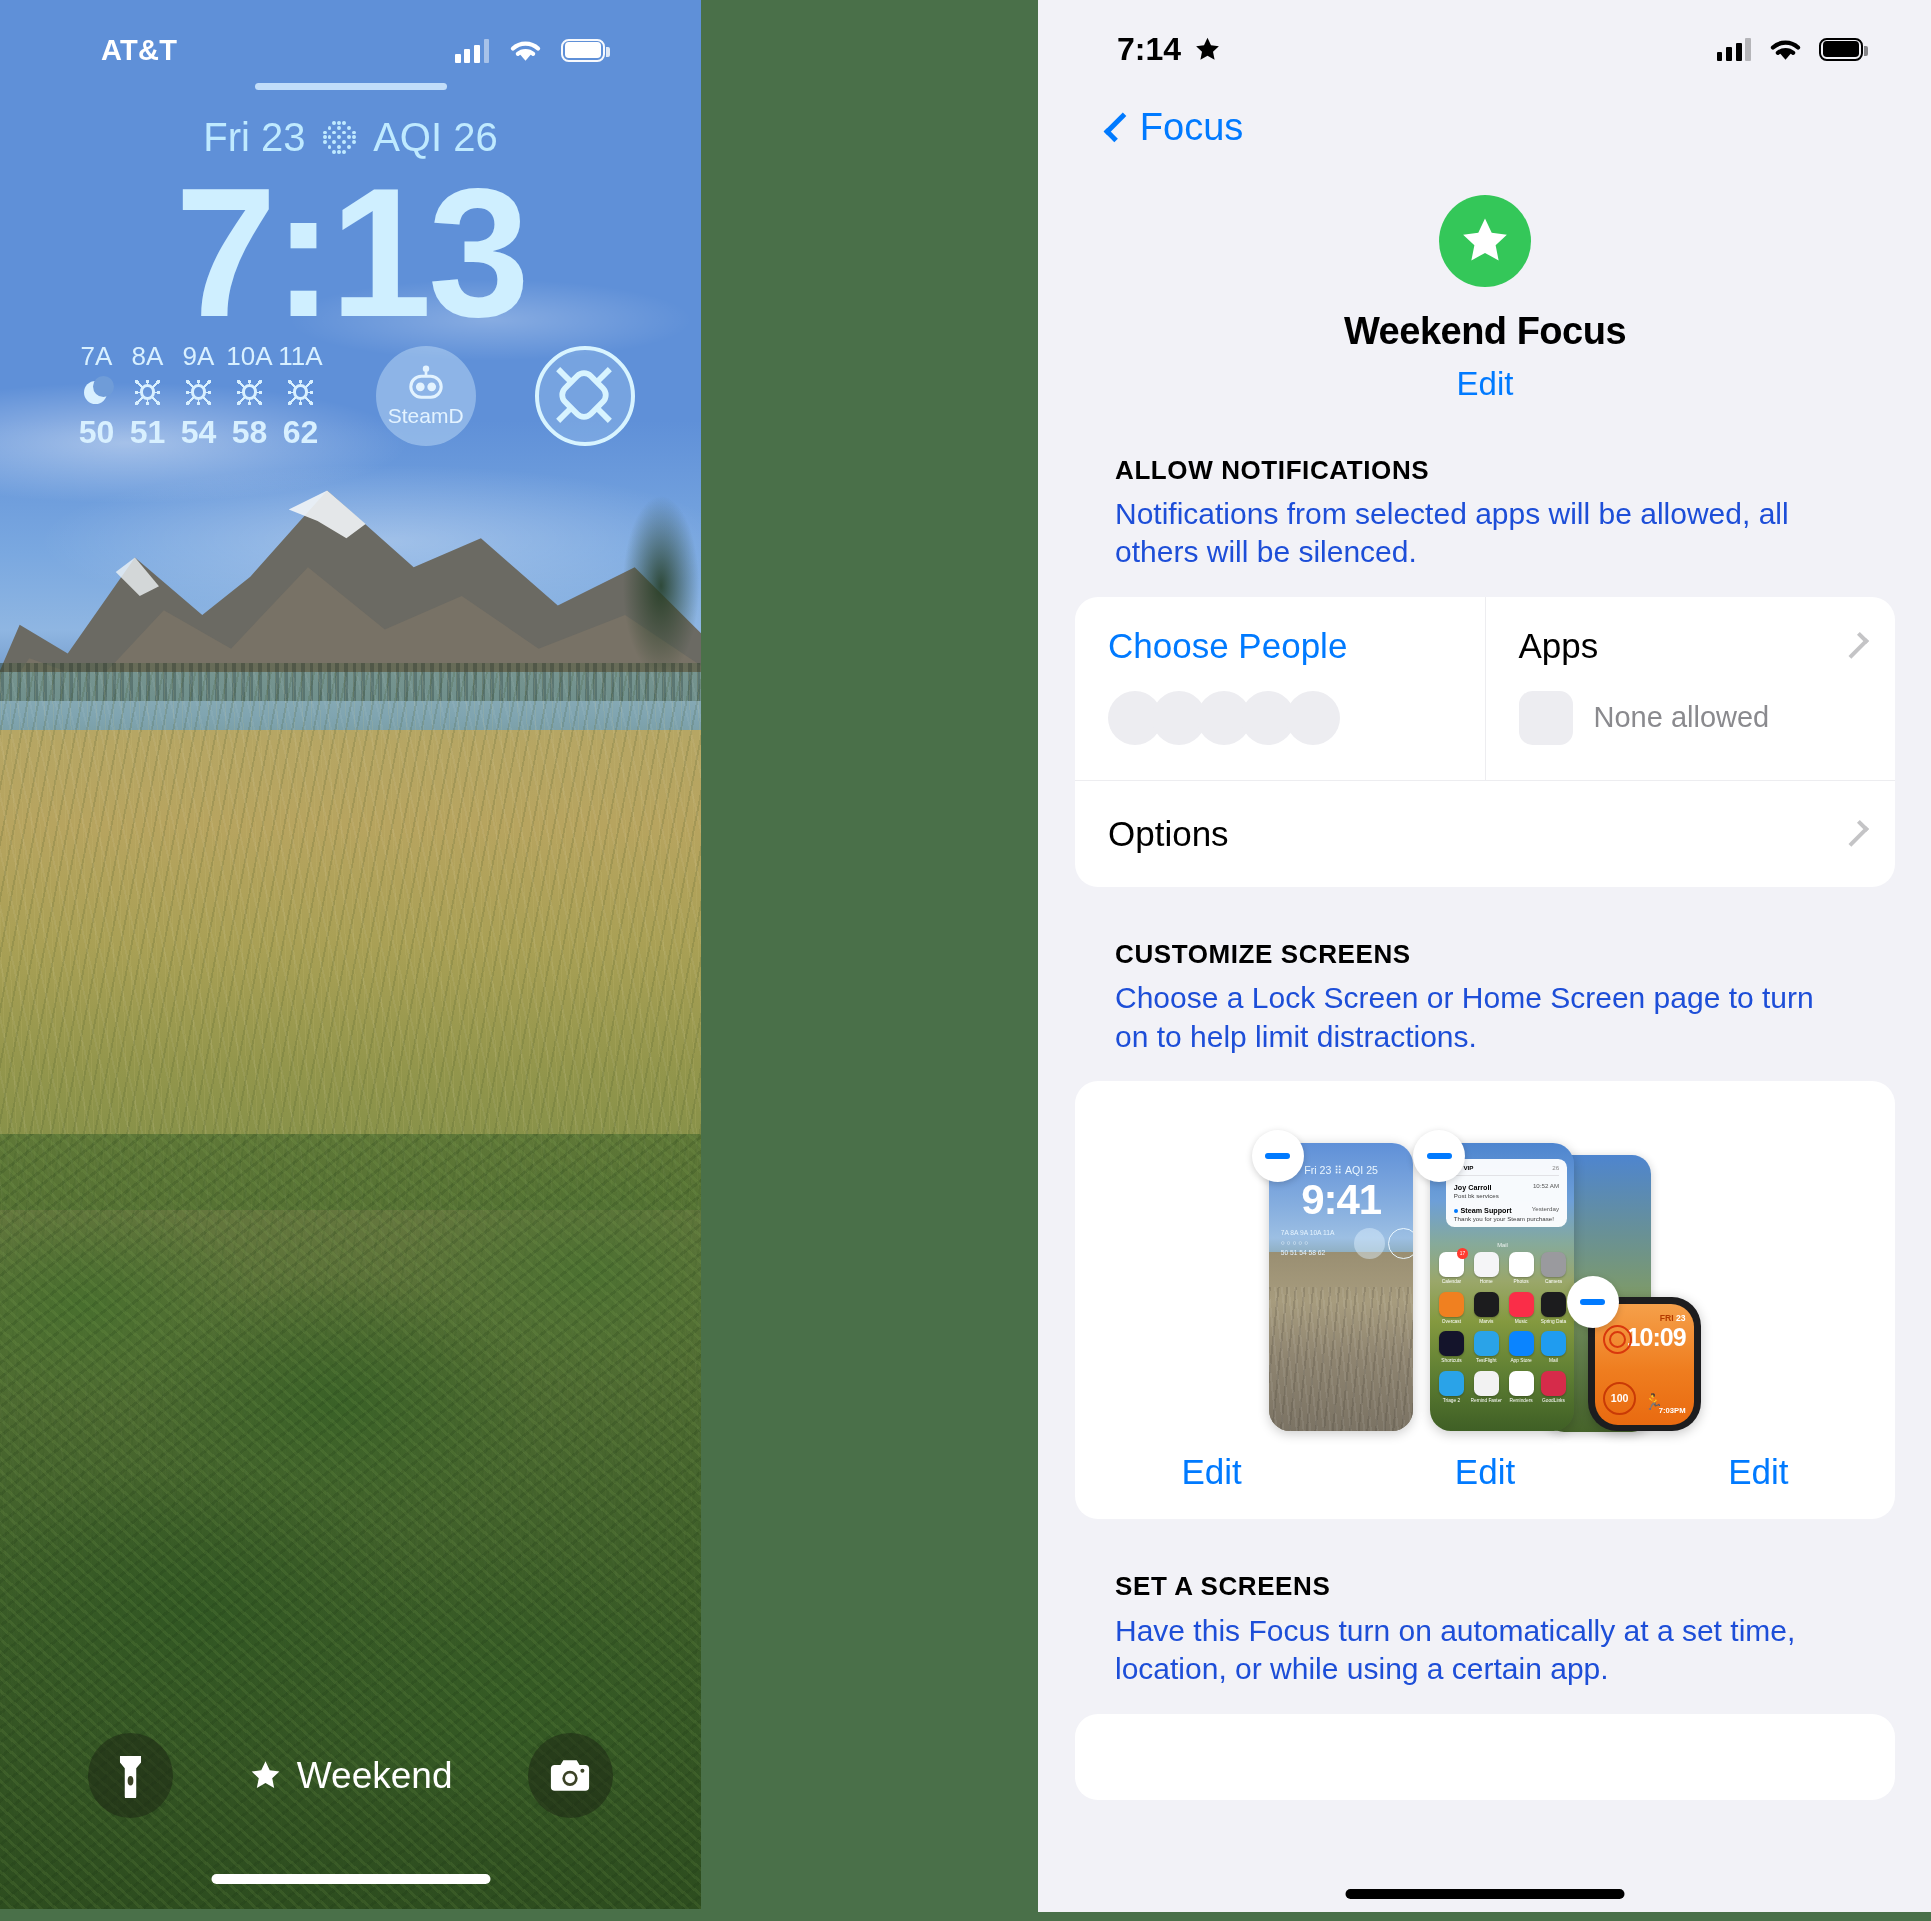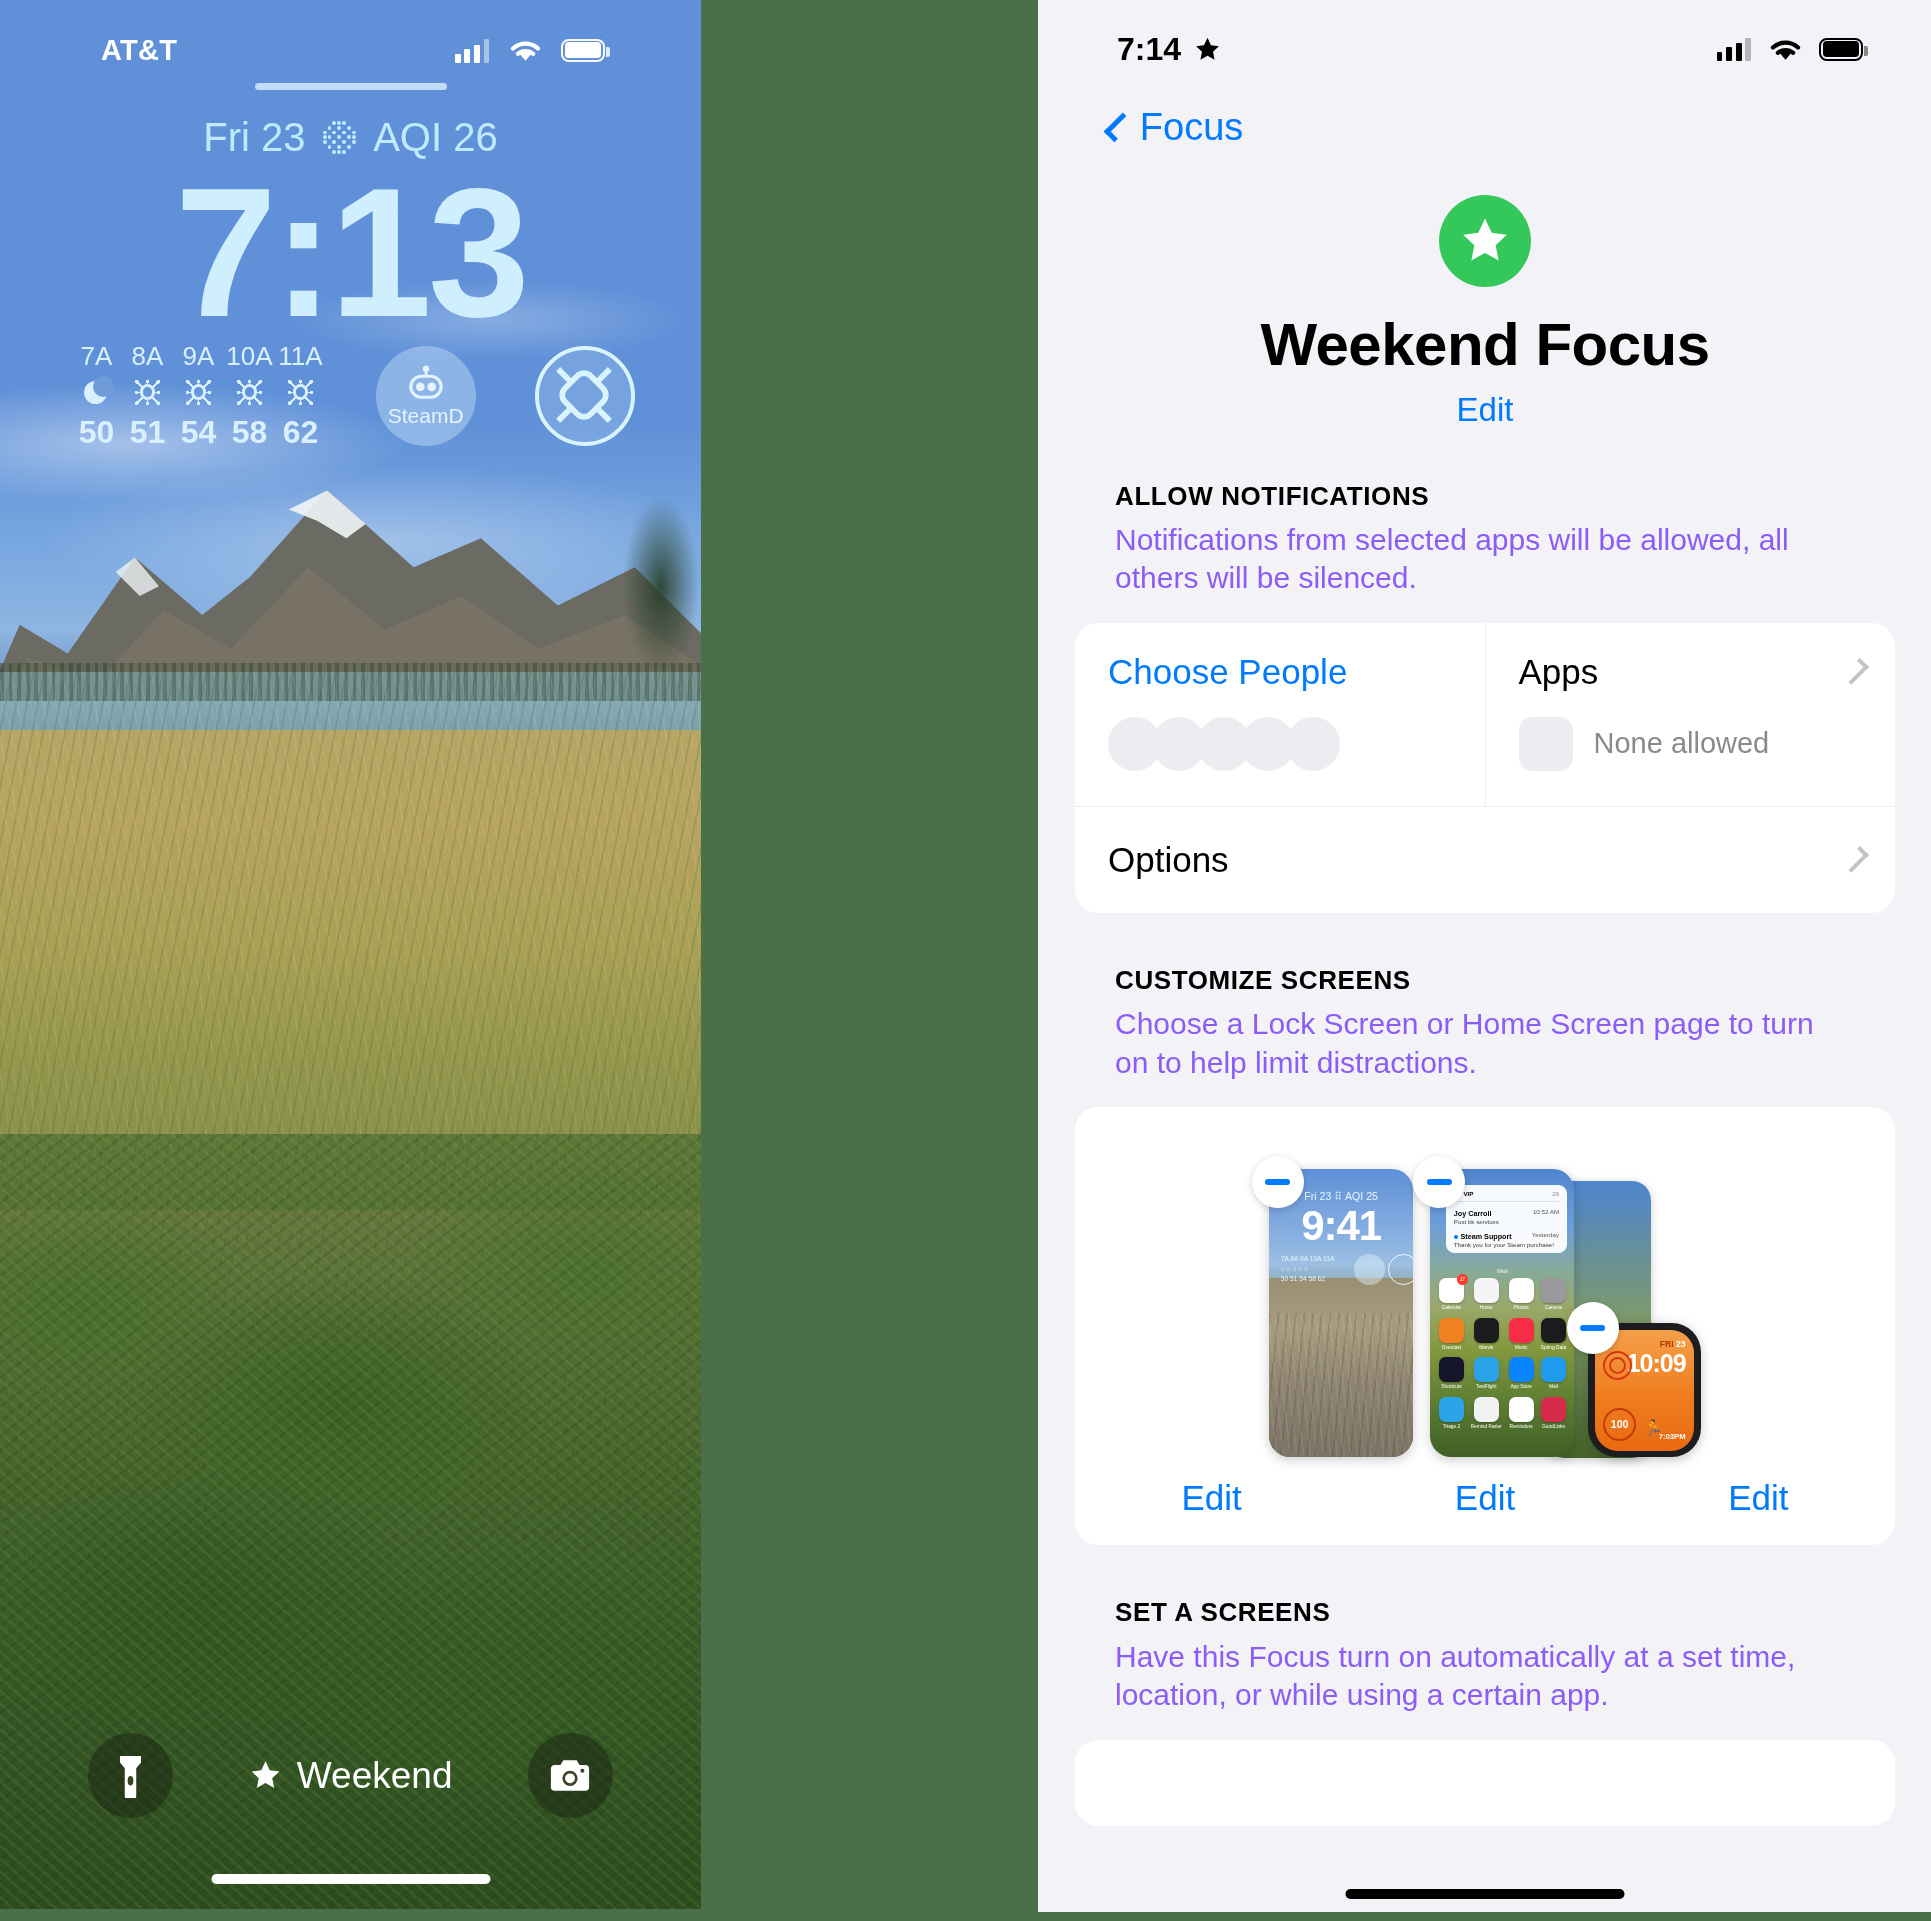--- a/index.html
+++ b/index.html
@@ -172,29 +172,29 @@
     padding:37px 0 0 73px; color:#007aff; font-size:38px;
   }
   .chev-l { width:15.4px; height:27px; border-left:5.8px solid #007aff; border-bottom:5.8px solid #007aff; transform:rotate(45deg); margin-right:3.8px;}
 
   .focus-hero { text-align:center; padding-top:46px; }
   .focus-badge {
     width:92px; height:92px; border-radius:50%; background:#34c759;
     display:flex; align-items:center; justify-content:center;
     margin:0 auto 23px; color:#fff; font-size:60px; line-height:1;
   }
-  .focus-title { font-size:60px; font-weight:700; color:#000; letter-spacing:-0.5px;}
+  .focus-title { font-size:38px; font-weight:700; color:#000; letter-spacing:-0.5px;}
   .focus-edit { font-size:33px; color:#007aff; margin-top:11.5px;}
 
   .sec-head {
     padding:52px 77px 0; font-size:26px; font-weight:700;
     color:#000; letter-spacing:0.6px;
   }
   .sec-sub {
-    padding:9.6px 77px 0; font-size:30px; color:#8b5cf6; line-height:1.28;
+    padding:9.6px 77px 0; font-size:30px; color:#1d4ed8; line-height:1.28;
   }
   .card {
     margin:25px 37px 0; background:#fff; border-radius:23px; overflow:hidden;
   }
   .split-row { display:flex; }
   .split-cell { flex:1; padding:29px 33px 35px; min-height:183px; }
   .split-cell + .split-cell { border-left:1.9px solid #ededf0; }
   .cell-top { display:flex; align-items:center; justify-content:space-between; }
   .cell-title { font-size:35px; color:#000; }
   .cell-title.link { color:#007aff; }

